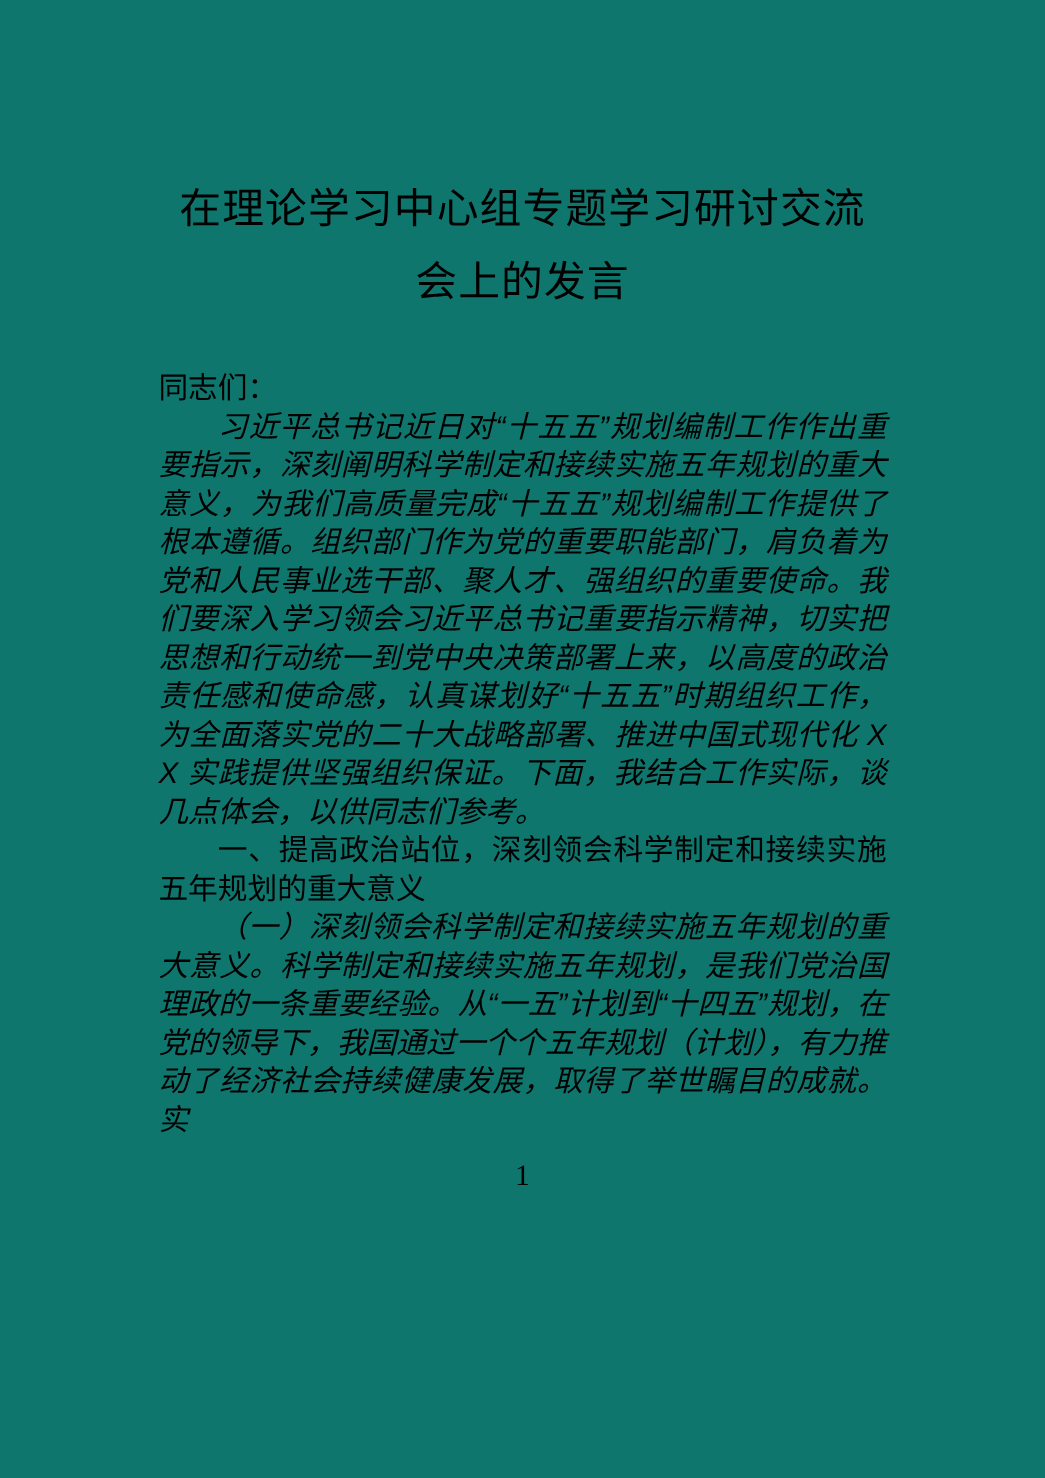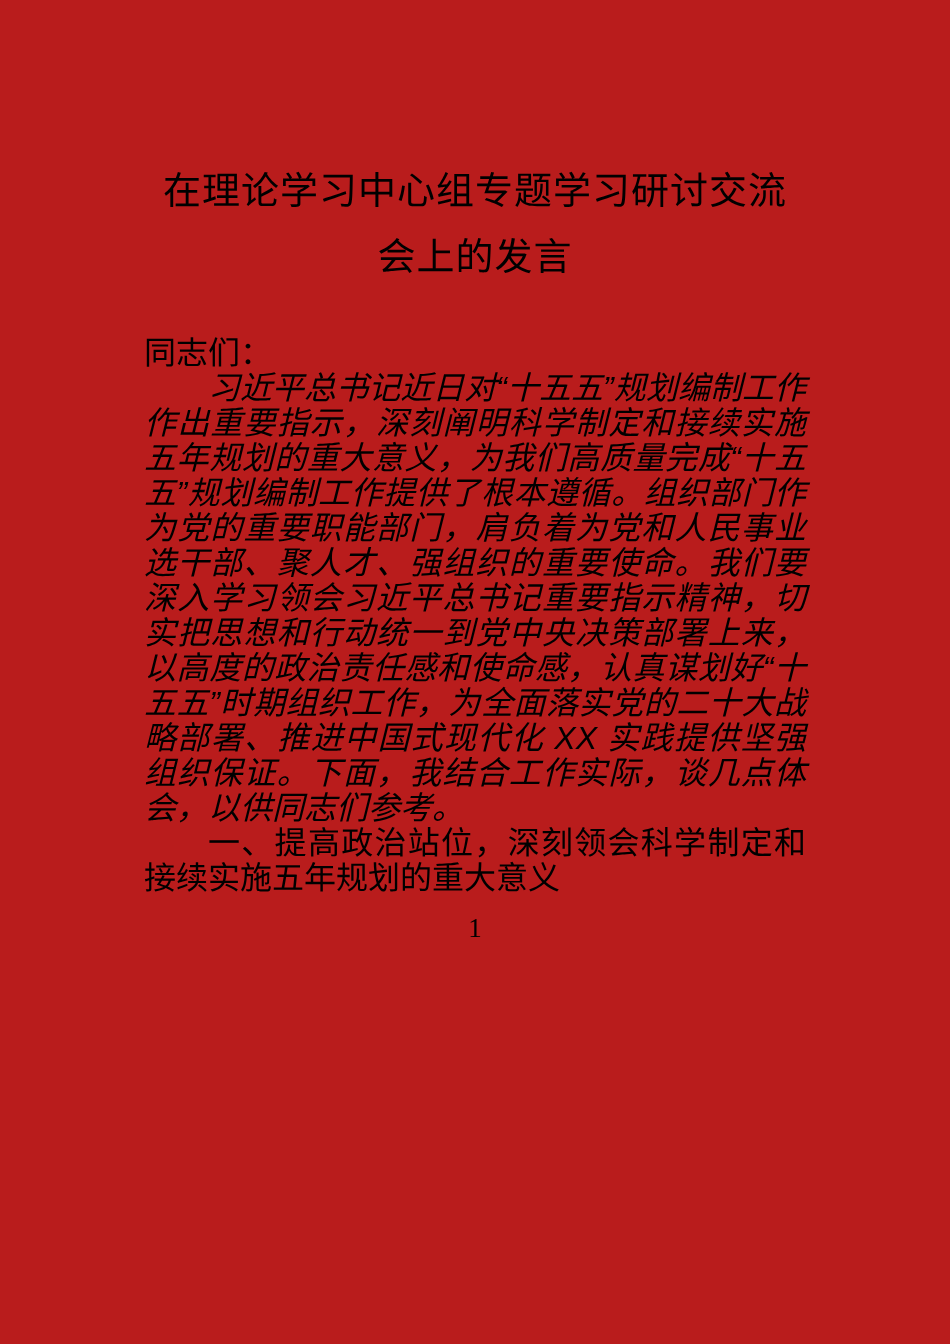--- a/index.html
+++ b/index.html
@@ -5,37 +5,37 @@
   html, body {
     margin: 0;
     padding: 0;
     background: #ffffff;
   }
   .page {
     position: relative;
     width: 950px;
     height: 1344px;
     margin: 0 auto;
-    background: #b91c1c;
+    background: #0f766e;
     box-sizing: border-box;
     padding: 158px 144px 0 144px;
     color: #000000;
     font-family: "Liberation Sans", sans-serif;
     overflow: hidden;
   }
   .doc-title {
     font-size: 38px;
     line-height: 66px;
     font-weight: 400;
     text-align: center;
     margin: 0 0 46px 0;
     letter-spacing: 1px;
   }
   .doc-body p {
-    font-size: 32px;
+    font-size: 27px;
     line-height: 35px;
     margin: 0;
     text-align: justify;
     text-justify: inter-ideograph;
     word-break: break-all;
   }
   .para-indent {
     text-indent: 2em;
     font-style: italic;
   }
@@ -62,19 +62,20 @@
   <h1 class="doc-title">在理论学习中心组专题学习研讨交流会上的发言</h1>
 
   <div class="doc-body">
     <p class="salutation">同志们：</p>
 
     <p class="para-indent">习近平总书记近日对“十五五”规划编制工作作出重要指示，深刻阐明科学制定和接续实施五年规划的重大意义，为我们高质量完成“十五五”规划编制工作提供了根本遵循。组织部门作为党的重要职能部门，肩负着为党和人民事业选干部、聚人才、强组织的重要使命。我们要深入学习领会习近平总书记重要指示精神，切实把思想和行动统一到党中央决策部署上来，以高度的政治责任感和使命感，认真谋划好“十五五”时期组织工作，为全面落实党的二十大战略部署、推进中国式现代化 XX 实践提供坚强组织保证。下面，我结合工作实际，谈几点体会，以供同志们参考。</p>
 
     <p class="section-heading">一、提高政治站位，深刻领会科学制定和接续实施五年规划的重大意义</p>
 
 
+    <p class="para-indent">（一）深刻领会科学制定和接续实施五年规划的重大意义。科学制定和接续实施五年规划，是我们党治国理政的一条重要经验。从“一五”计划到“十四五”规划，在党的领导下，我国通过一个个五年规划（计划），有力推动了经济社会持续健康发展，取得了举世瞩目的成就。实</p>
   </div>
 
   <div class="page-footer">
     <span>1</span>
   </div>
 
 </div>
 
 </body></html>

